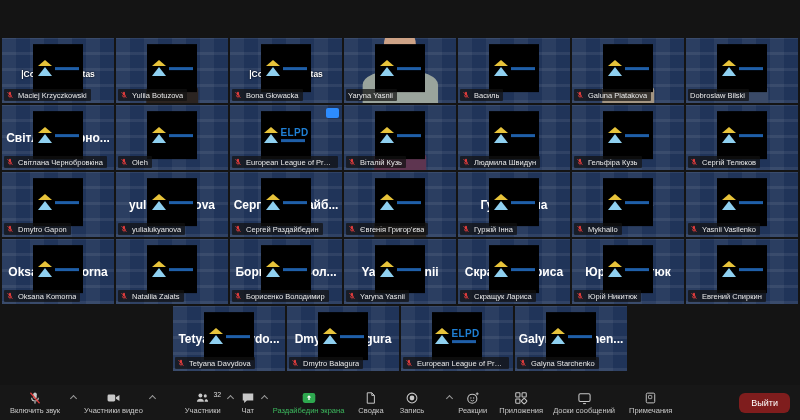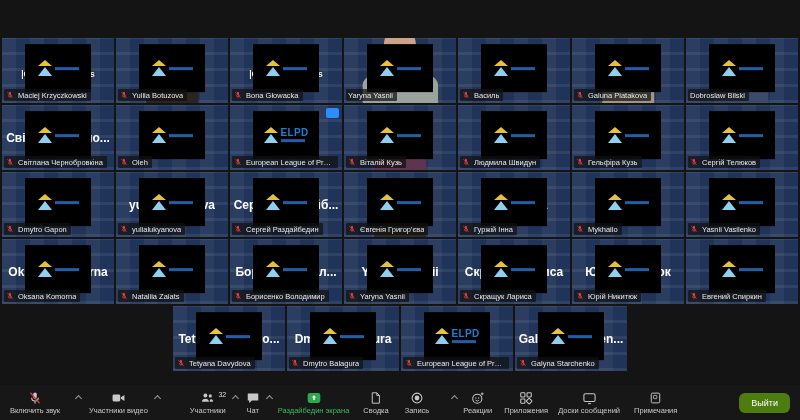--- a/index.html
+++ b/index.html
@@ -48,21 +48,21 @@
 
   
   .photo { position:absolute; top:50%; left:50%; transform:translate(-50%,-55%); width:46px; height:46px; overflow:hidden; }
   .photo .fig { width:70%; height:62%; }
   .p-gelfira  .photo { background:linear-gradient(180deg,#eceae6,#dcdad4); --skin:#c9a088; --shirt:#7a4a52; }
   .p-telyukov .photo { background:linear-gradient(180deg,#f2f1ee,#e2e0dc); --skin:#c59878; --shirt:#8a3a32; }
   .p-outdoor  .photo { background:linear-gradient(180deg,#86b06c,#4f7a43 62%,#6d8c58); --skin:#d4ab8c; --shirt:#5a6a7a; }
 
   
   .logo-box { position:absolute; top:50%; left:50%; transform:translate(-50%,-56%);
-    width:66px; height:48px; background:#000; display:flex; align-items:center; justify-content:center; gap:3px; }
+    width:50px; height:48px; background:#000; display:flex; align-items:center; justify-content:center; gap:3px; }
   .chevs { display:flex; flex-direction:column; align-items:center; gap:1px; }
   .chev1 { width:0; height:0; border-left:7px solid transparent; border-right:7px solid transparent; border-bottom:6px solid #e7c33a; }
   .chev2 { width:0; height:0; border-left:7px solid transparent; border-right:7px solid transparent; border-bottom:9px solid #8fd0f0; }
   .elpd-wrap { display:flex; flex-direction:column; }
   .elpd-text { color:#1f7fd4; font-weight:bold; font-size:10px; letter-spacing:.3px; }
   .elpd-sub { width:24px; height:3px; background:#1f5fa8; margin-top:1px; }
 
   .corner-ind { position:absolute; top:3px; right:3px; width:13px; height:10px; border-radius:2px; background:#2d8cff; }
 
   
@@ -77,21 +77,21 @@
   .toolbar { position:absolute; left:0; bottom:0; width:800px; height:35px; background:#171717;
     display:flex; align-items:center; padding:0 10px; }
   .tb-item { display:flex; flex-direction:column; align-items:center; justify-content:center;
     color:#c9c9c9; cursor:pointer; position:relative; padding:2px 0; }
   .tb-item .ic { height:15px; display:flex; align-items:center; justify-content:center; }
   .tb-item .lb { font-size:7.5px; margin-top:1px; white-space:nowrap; }
   .tb-item.green .lb { color:#3cb95e; }
   .badge { position:absolute; top:1px; right:-11px; font-size:7px; color:#ddd; }
   .caret { width:5px; height:5px; border-left:1.2px solid #9a9a9a; border-top:1.2px solid #9a9a9a;
     transform:rotate(45deg); margin:0 10px 8px 7px; align-self:center; cursor:pointer; }
-  .leave-btn { margin-left:auto; background:#4d7c0f; color:#fff; border:none; border-radius:6px;
+  .leave-btn { margin-left:auto; background:#7f1d1d; color:#fff; border:none; border-radius:6px;
     font-size:9px; padding:5px 12px; font-family:inherit; cursor:pointer; }
 </style>
 </head>
 <body>
 
 <div class="grid" id="grid">
     <div class="grid-row">
       <div class="tile">
     <div class="brand">
       <span class="brand-top">THE MAGIC OF STUDYING</span>
@@ -1173,21 +1173,21 @@
               <line x1="3.5" y1="2.5" x2="16.5" y2="17.5" stroke="#e03c3c" stroke-width="1.8"></line>
             </svg>
       </span>
       <span class="txt">Galyna Starchenko</span>
     </div>
   </div>
     </div>
   </div>
 
 <div class="toolbar" id="toolbar">
-  <div class="tb-item" style="margin-right: 9px;">
+  <div class="tb-item" style="margin-right: 4px;">
       <span class="ic">
         <svg width="14" height="14" viewBox="0 0 20 20">
           <g fill="#c8c8c8">
             <rect x="7.5" y="2" width="5" height="9" rx="2.5"></rect>
             <path d="M4.5 9.5a5.5 5.5 0 0 0 11 0h-1.6a3.9 3.9 0 0 1-7.8 0z"></path>
             <rect x="9.2" y="15" width="1.6" height="3"></rect>
           </g>
           <line x1="3.5" y1="2.5" x2="16.5" y2="17.5" stroke="#e03c3c" stroke-width="1.8"></line>
         </svg>
       </span>

